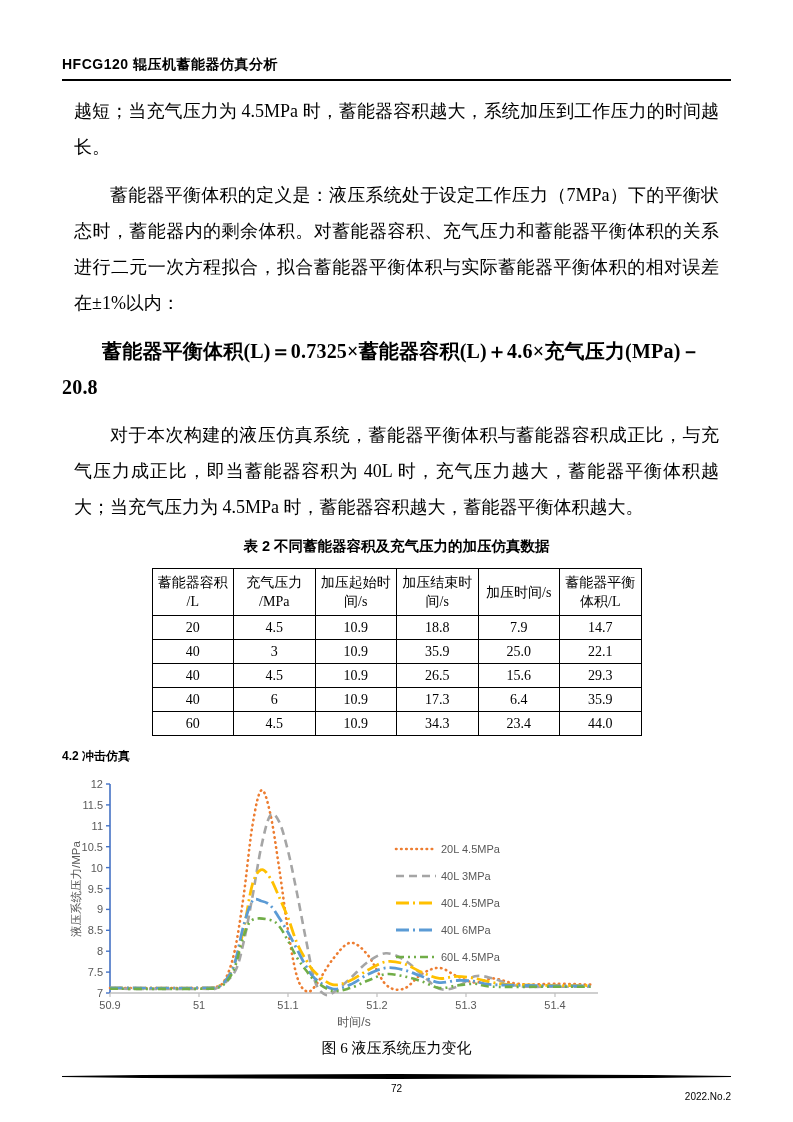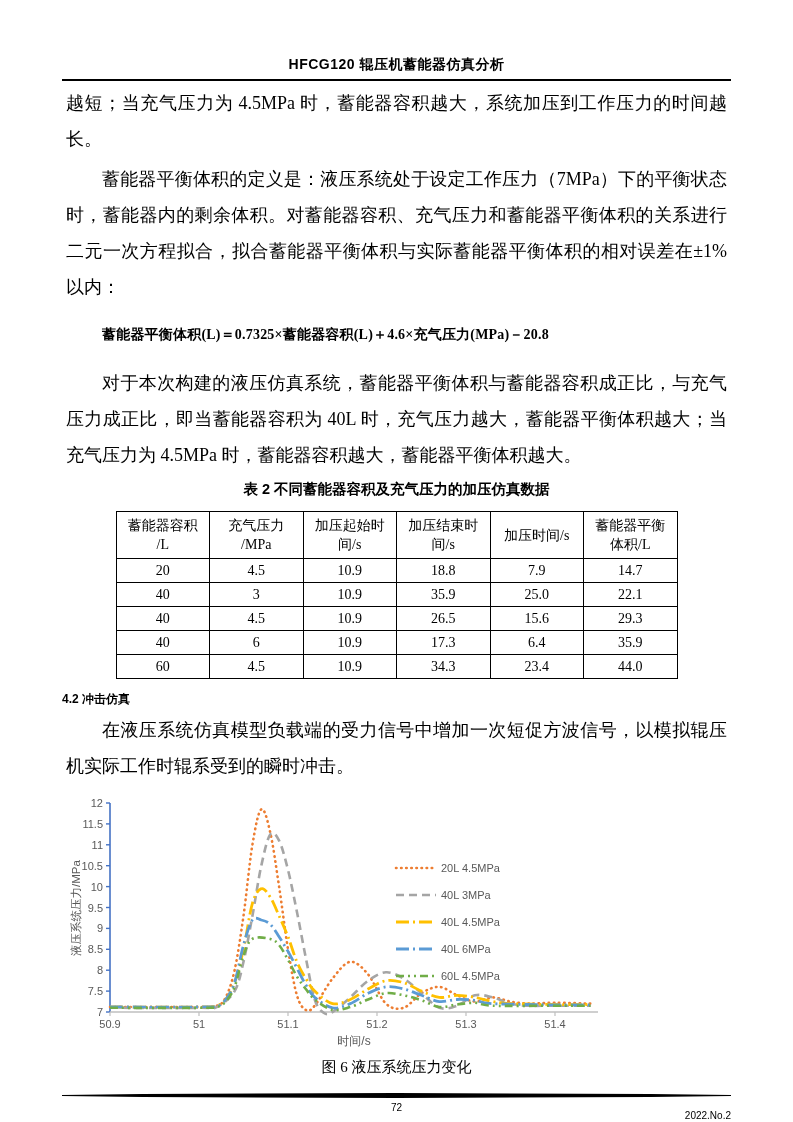--- a/index.html
+++ b/index.html
@@ -3,40 +3,40 @@
 <meta charset="utf-8">
 <style>
   html,body { margin:0; padding:0; }
   body {
     width:793px; height:1122px; background:#ffffff; color:#000;
     font-family:"Liberation Serif","DejaVu Serif",serif;
     overflow:hidden;
   }
   .content { padding:0 62px; }
   .doc-header {
-    margin-top:56px; text-align:center;
+    margin-top:56px; 
     font-family:"Liberation Sans","DejaVu Sans",sans-serif;
     font-weight:bold; font-size:14px; letter-spacing:0.5px;
   }
   .header-rule { border-bottom:2px solid #000; margin-top:5px; }
   p.body-text {
-    font-size:18px; line-height:36px; margin:4px; text-align:justify;
+    font-size:18px; line-height:36px; margin:12px; text-align:justify;
   }
   .indent { text-indent:2em; }
   .formula {
-    font-size:14px; line-height:36px; margin:12px; font-weight:bold; text-indent:2em;
+    font-size:20px; line-height:36px; margin:0; font-weight:bold; text-indent:2em;
     letter-spacing:0.2px;
   }
   .table-caption {
     text-align:center; font-size:14.5px; font-weight:bold;
     font-family:"Liberation Sans","DejaVu Sans",sans-serif;
     margin:7px 0 12px 0;
   }
   table.sim-table {
-    border-collapse:collapse; margin:0 auto; width:562px;
+    border-collapse:collapse; margin:0 auto; width:490px;
     font-size:14px; text-align:center; table-layout:fixed;
   }
   table.sim-table th, table.sim-table td { border:1px solid #000; padding:1px 3px; }
   table.sim-table th {
     font-weight:normal; white-space:pre-line; height:44px; vertical-align:middle; line-height:19px;
   }
   table.sim-table td { height:21px; }
   .section-heading {
     font-family:"Liberation Sans","DejaVu Sans",sans-serif;
     font-weight:bold; font-size:12px; margin:12px 0 4px 0;
@@ -124,21 +124,20 @@
           <td>4.5</td>
           <td>10.9</td>
           <td>34.3</td>
           <td>23.4</td>
           <td>44.0</td>
         </tr>
       </tbody>
   </table>
 
   <div class="section-heading">4.2 冲击仿真</div>
-  <p class="body-text indent">在液压系统仿真模型负载端的受力信号中增加一次短促方波信号，以模拟辊压机实际工作时辊系受到的瞬时冲击。</p>
 
   <div class="chart-wrap">
     <svg id="chart" width="580" height="262" viewBox="0 0 580 262">
         <line x1="42" y1="13" x2="42" y2="222" stroke="#4472C4" stroke-width="1.6"></line>
         <line x1="42" y1="222" x2="530" y2="222" stroke="#BFBFBF" stroke-width="1.4"></line>
         <line x1="38" y1="222" x2="42" y2="222" stroke="#4472C4" stroke-width="1.4"></line>
         <text x="35" y="226" font-size="11" fill="#595959" text-anchor="end">7</text>
         <line x1="38" y1="201.1" x2="42" y2="201.1" stroke="#4472C4" stroke-width="1.4"></line>
         <text x="35" y="205.1" font-size="11" fill="#595959" text-anchor="end">7.5</text>
         <line x1="38" y1="180.2" x2="42" y2="180.2" stroke="#4472C4" stroke-width="1.4"></line>

